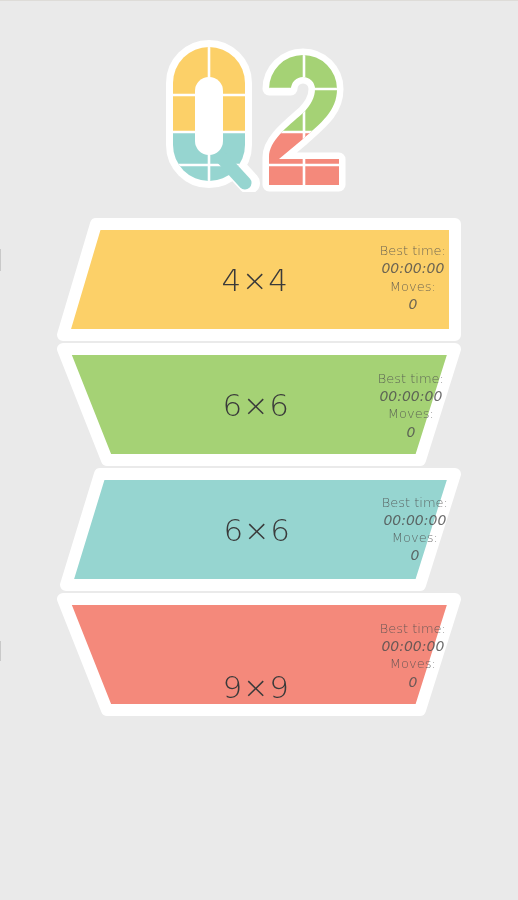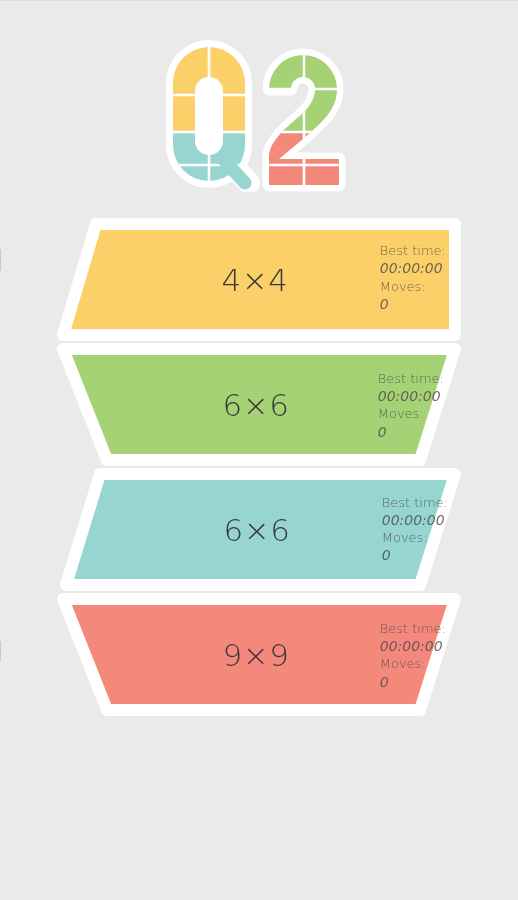--- a/index.html
+++ b/index.html
@@ -81,40 +81,40 @@
     font-weight: 300;
     color: #3a3a3a;
     letter-spacing: 0.5px;
   }
 
   .card-stats {
     position: absolute;
     right: 76px;
     top: 50%;
     transform: translateY(-50%);
-    text-align: left;
+    text-align: center;
     font-family: "DejaVu Sans", sans-serif;
     font-size: 13px;
     font-weight: 300;
     color: #4e4e4e;
     line-height: 1.32;
     opacity: 0.82;
   }
   .card-stats .stat-value { font-size: 14px; font-style: italic; }
 
   
   .level-card.c0 .card-stats { right: 72px; top: 49%; }
   .level-card.c1 .card-stats { right: 74px; top: 51%; }
   .level-card.c2 .card-stats { right: 70px; top: 50%; }
   .level-card.c3 .card-stats { right: 72px; top: 51%; }
 
   .level-card.c0 .card-title { padding-right: 8px; }
   .level-card.c1 .card-title { padding-right: 6px; }
   .level-card.c2 .card-title { padding-right: 4px; }
-  .level-card.c3 .card-title { padding-right: 6px; }
+  .level-card.c3 .card-title { padding-right: 6px; margin-top: 32px; }
 </style>
 </head>
 <body>
 
 <div class="edge-artifact a"></div>
 <div class="edge-artifact b"></div>
 
 <div id="logo-area">
   <svg id="logo-svg" width="200" height="155" viewBox="0 0 200 155">
     <defs>

